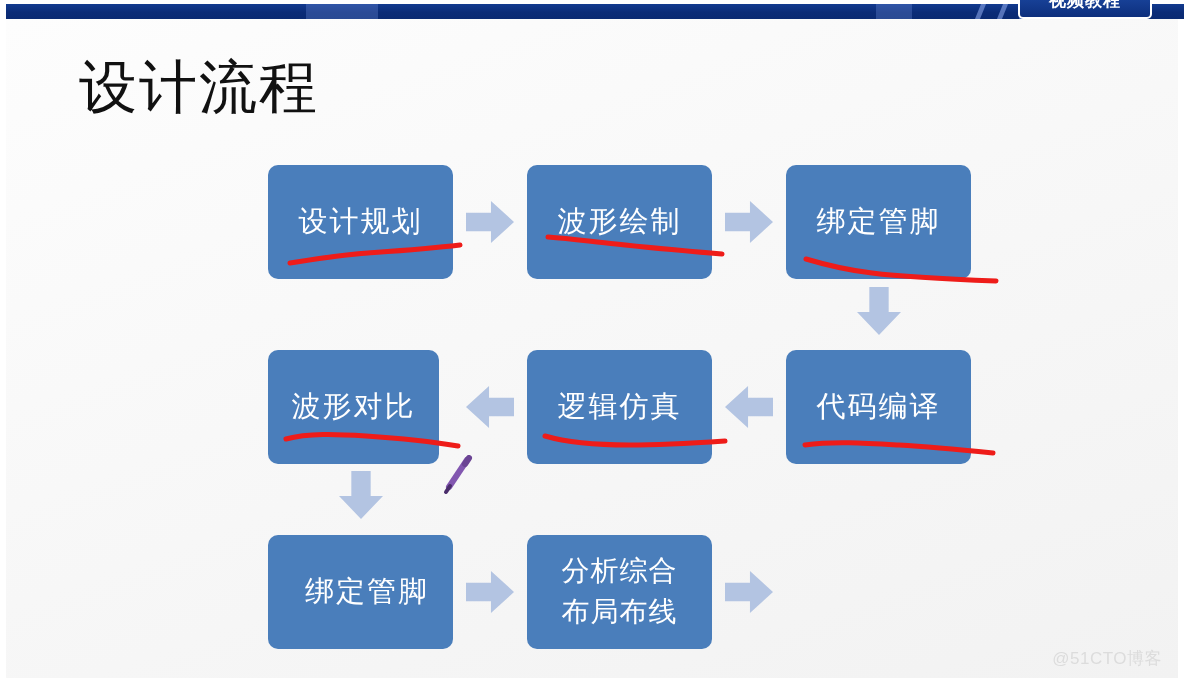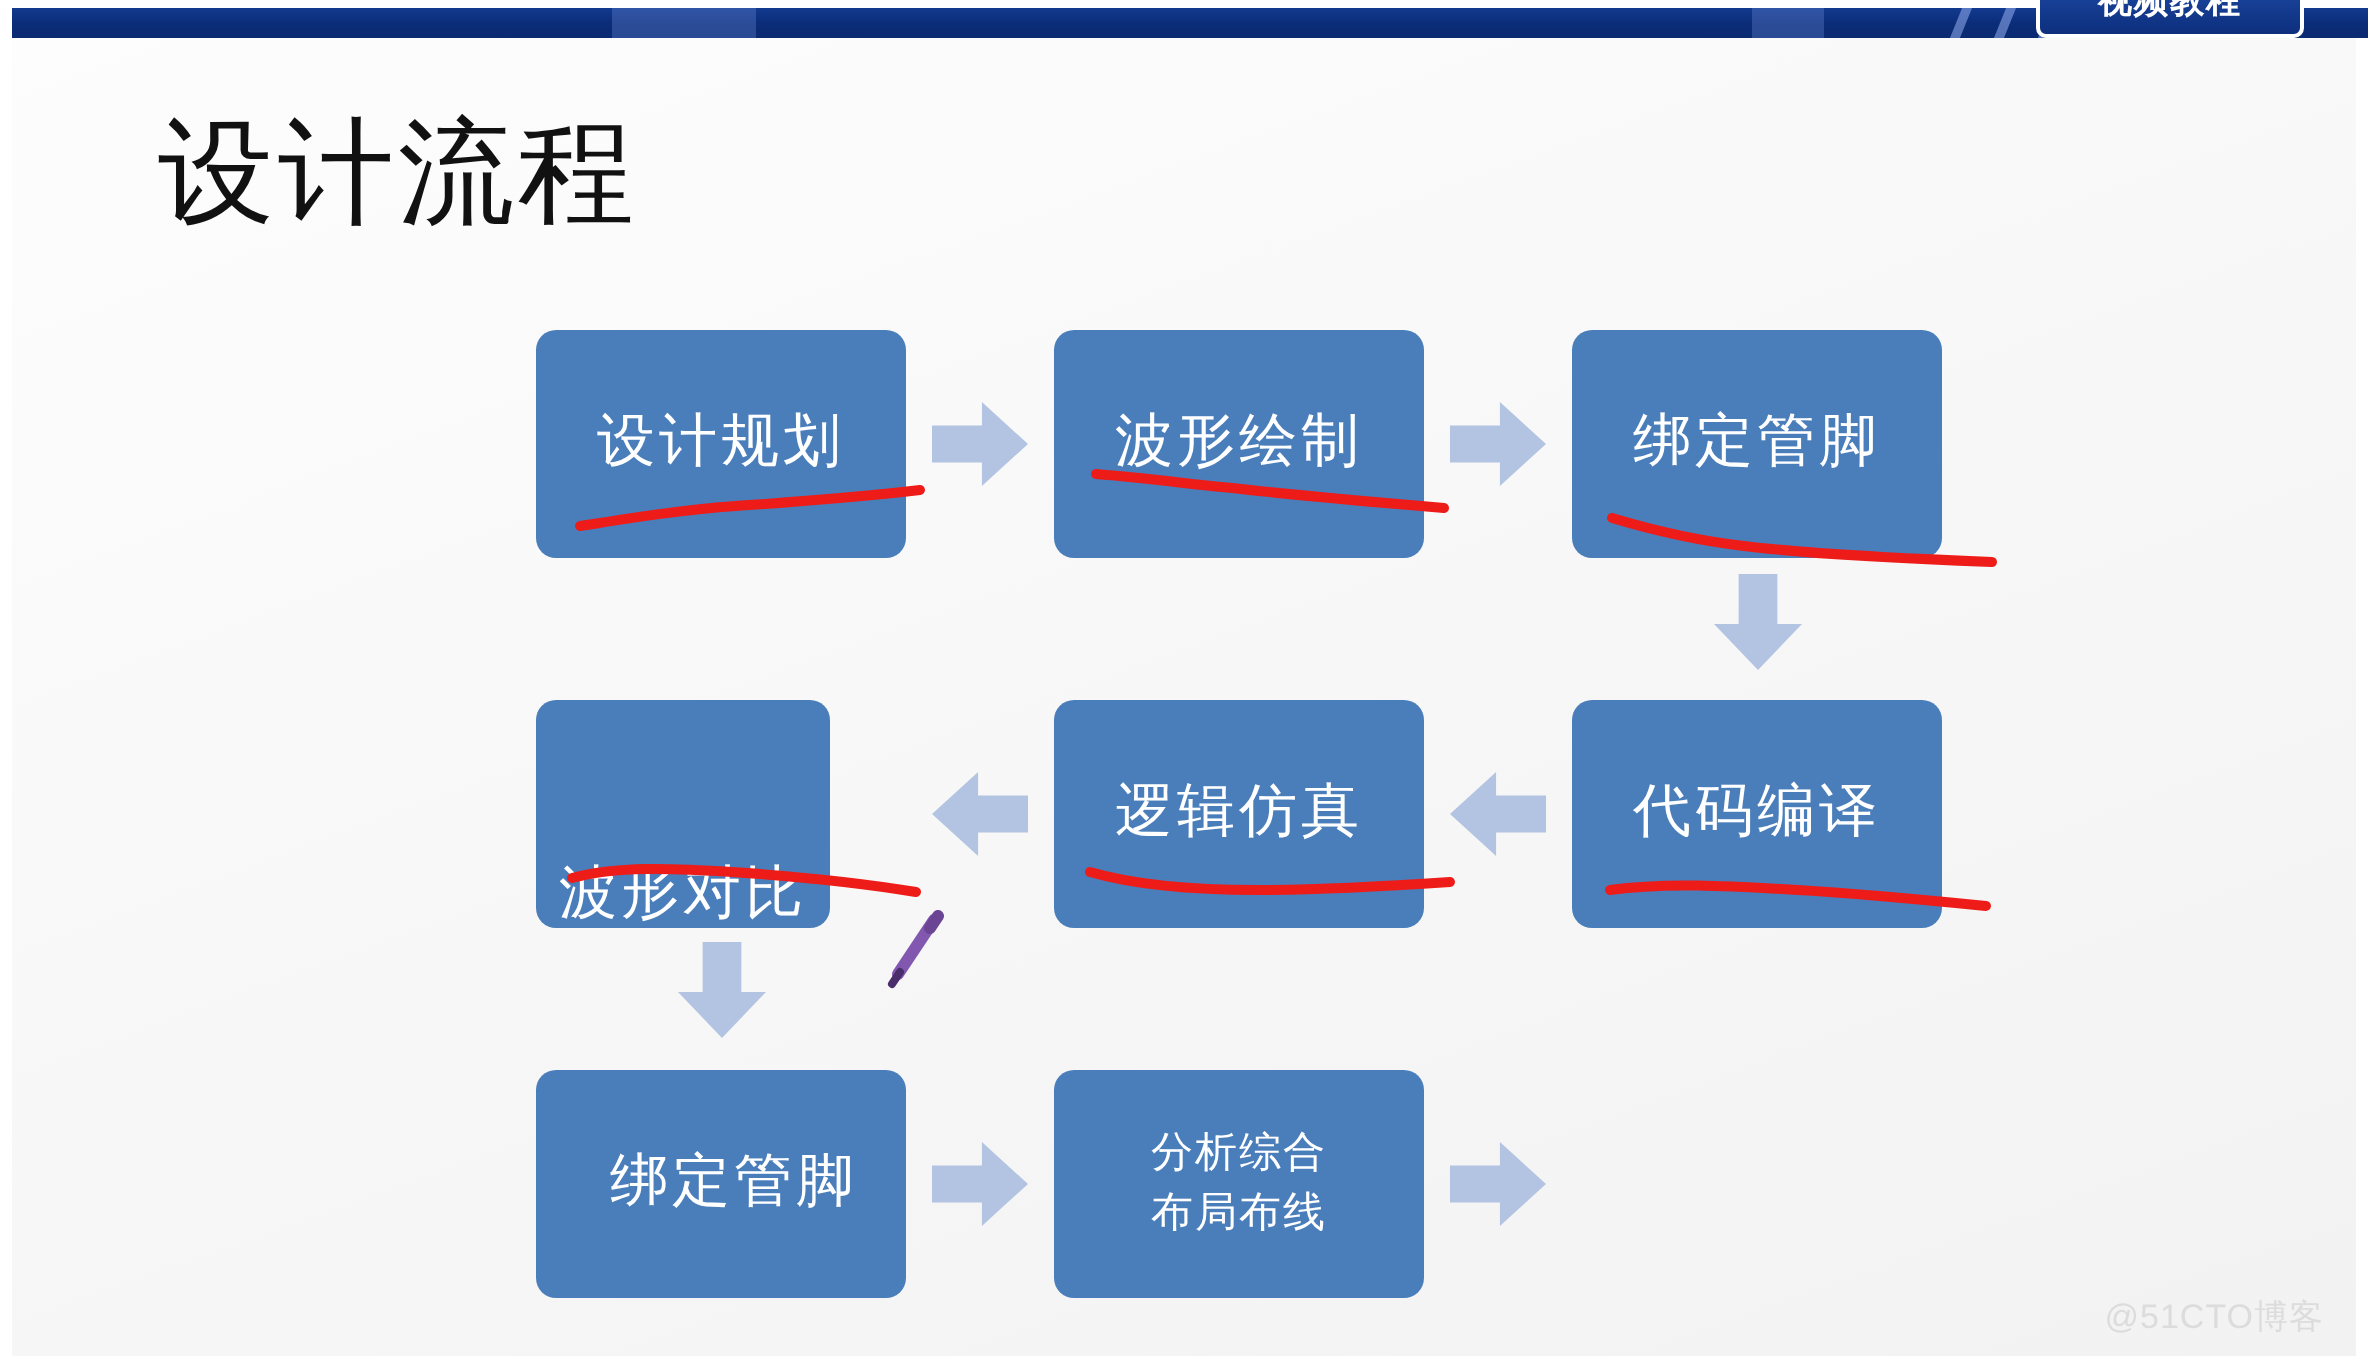--- a/index.html
+++ b/index.html
@@ -111,21 +111,21 @@
   }
   .node-label {
     color: #ffffff;
     font-size: 29px;
     letter-spacing: 2px;
     line-height: 1.15;
     text-align: center;
     white-space: nowrap;
   }
   .node-label.small {
-    font-size: 21px;
+    font-size: 28px;
     letter-spacing: 1px;
     line-height: 1.45;
   }
 
   
   .arrow {
     position: absolute;
     background: #B3C4E2;
   }
   .arrow-right {
@@ -214,21 +214,21 @@
         <div class="node-label">绑定管脚</div>
       </div>
       <div class="scribble" style="left:798px; top:236px;">
         <svg width="200" height="30" viewBox="0 0 200 30">
           <path d="M2 4 C 22 10, 42 15, 68 18 C 100 22, 140 24, 192 26" stroke="#EE1C19" stroke-width="5" fill="none" stroke-linecap="round" stroke-linejoin="round"></path>
         </svg>
       </div>
 
       <div class="arrow arrow-down" style="left:851px; top:268px; width:44px; height:48px;"></div>
 
-      <div class="node" style="left:262px; top:331px; width:147px; height:114px;align-items:flex-end;">
+      <div class="node" style="left:262px; top:331px; width:171px; height:114px;">
         <div class="node-label">波形对比</div>
       </div>
       <div class="scribble" style="left:278px; top:410px;">
         <svg width="180" height="26" viewBox="0 0 180 26">
           <path d="M2 10 C 24 4, 52 5, 82 7 C 112 9, 144 12, 174 17" stroke="#EE1C19" stroke-width="5" fill="none" stroke-linecap="round" stroke-linejoin="round"></path>
         </svg>
       </div>
 
       <div class="arrow arrow-left" style="left:460px; top:367px; width:48px; height:42px;"></div>
 

